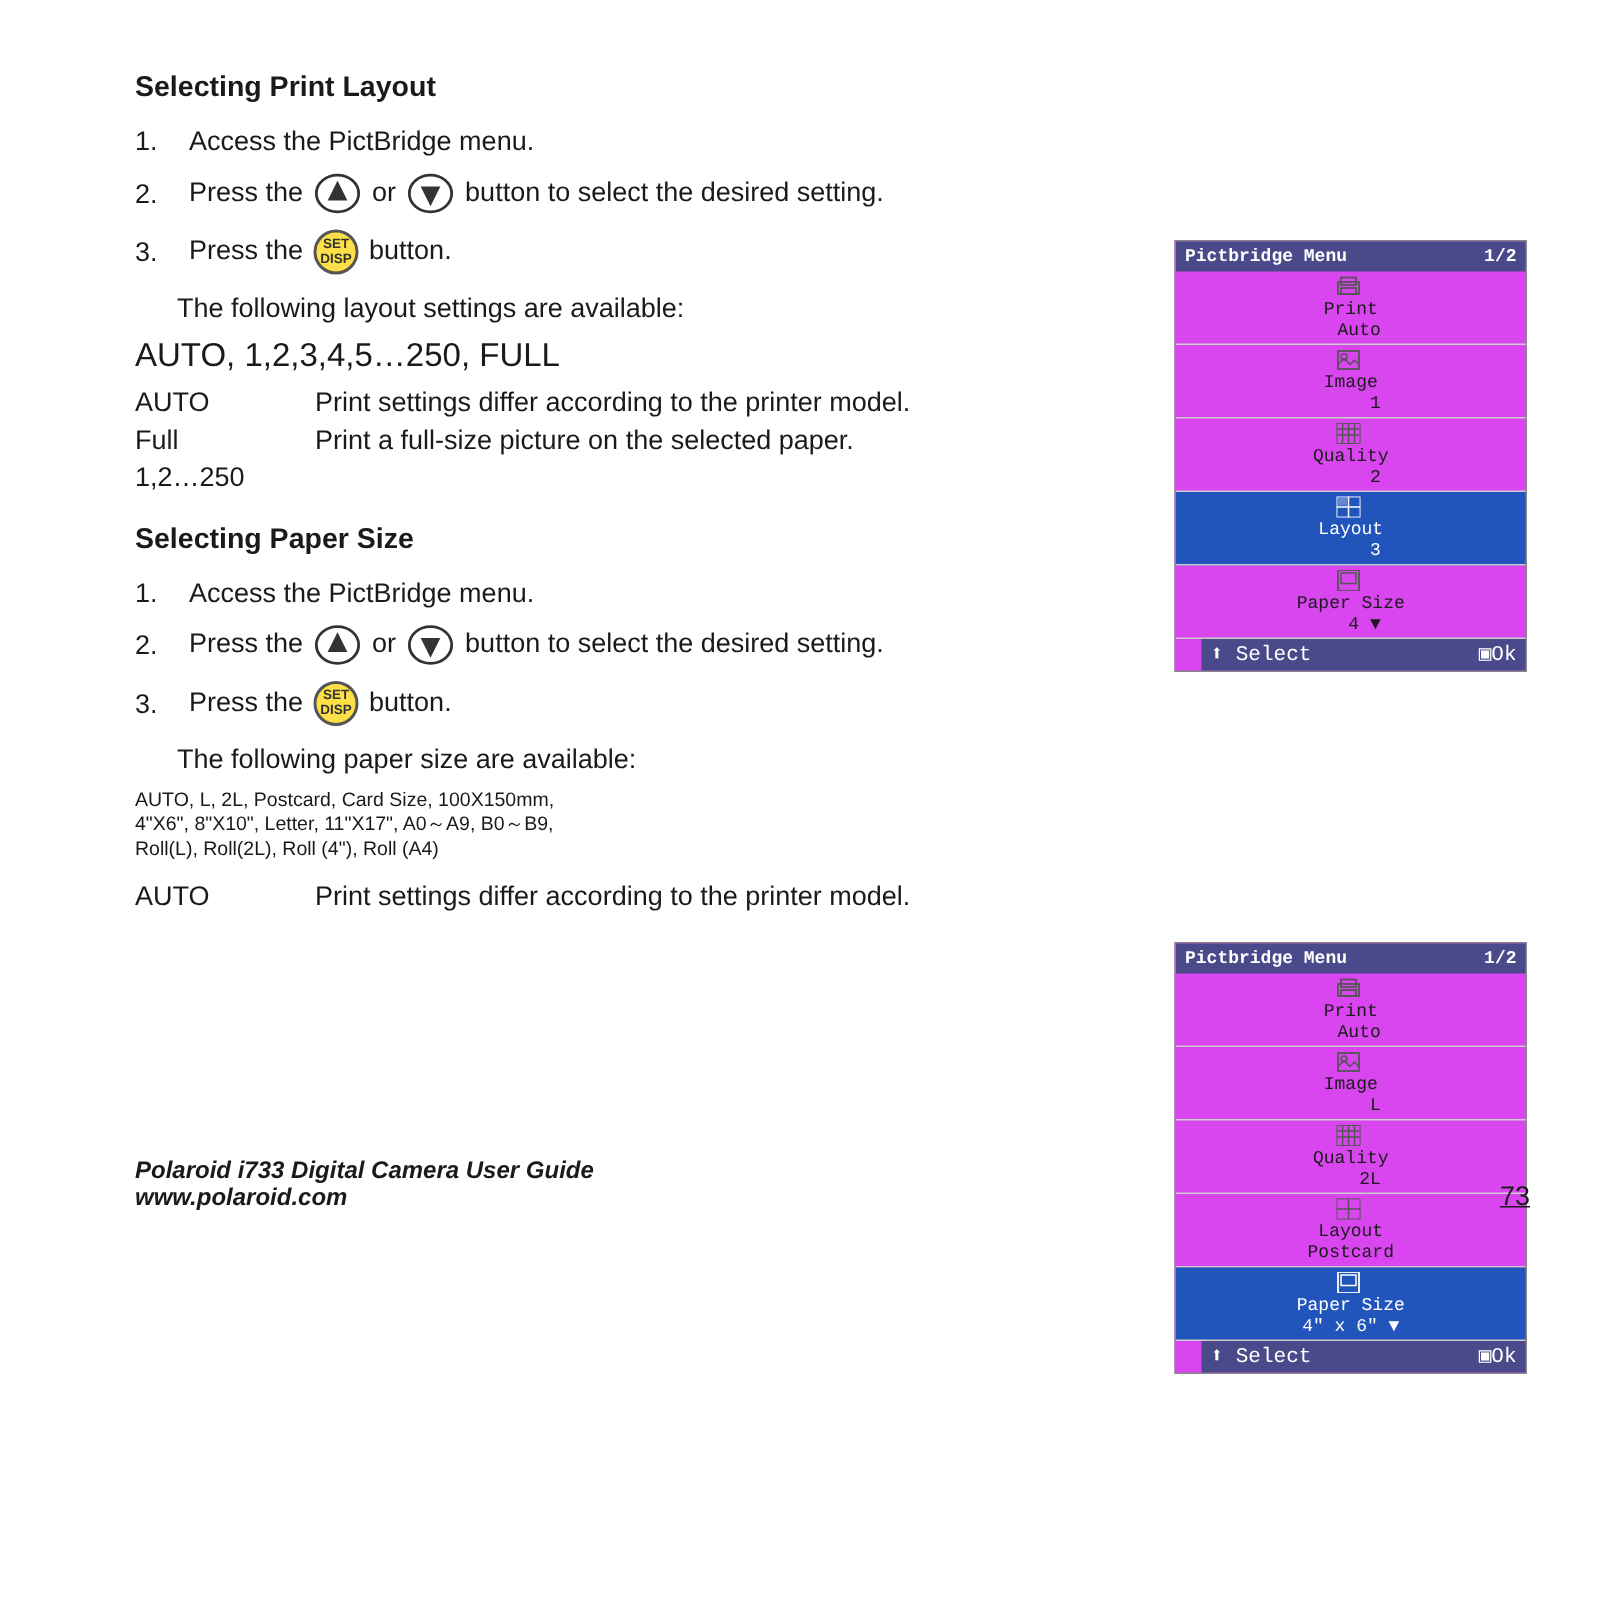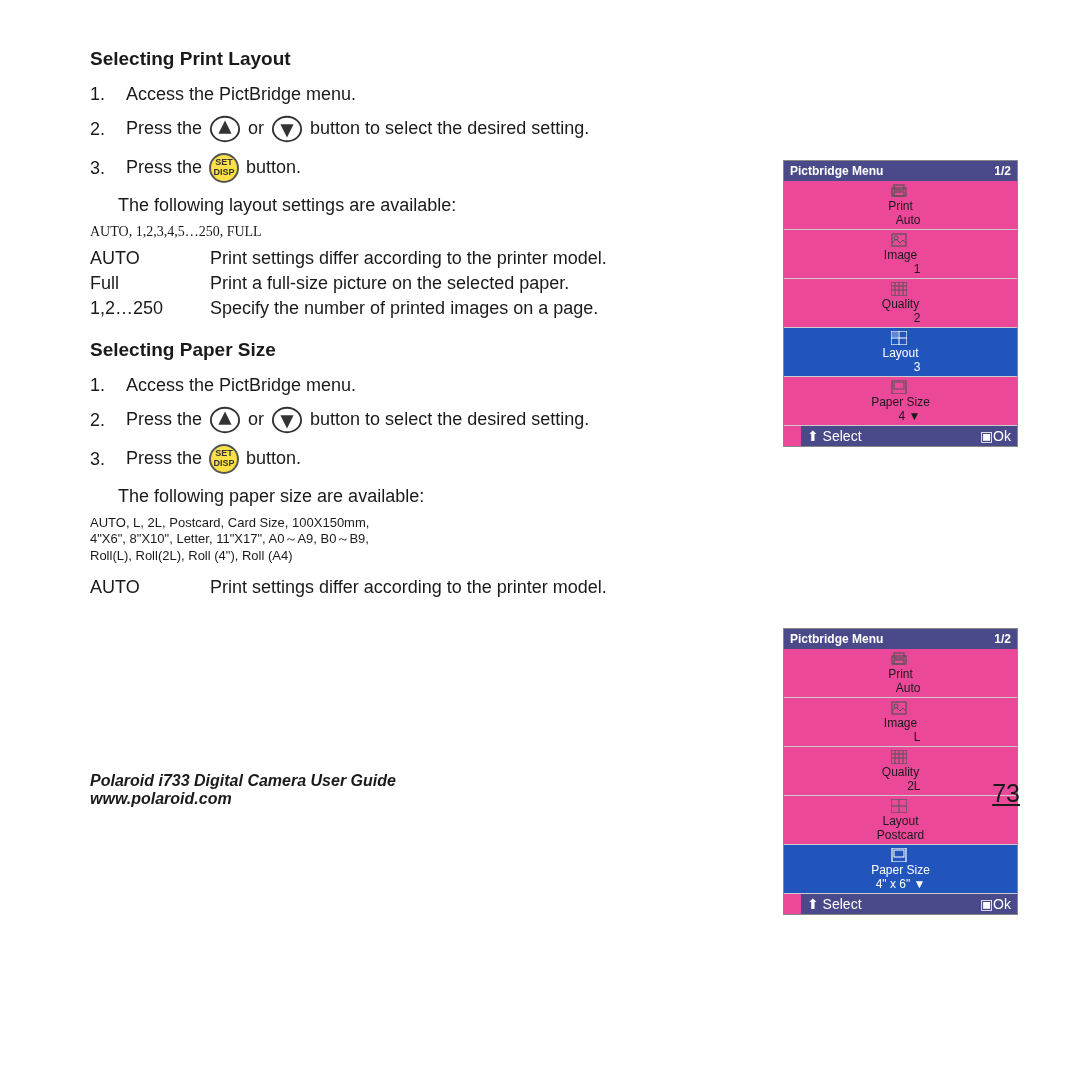--- a/index.html
+++ b/index.html
@@ -71,22 +71,22 @@
       color: #333;
       text-align: center;
       line-height: 1.1;
     }
     .available-text {
       font-size: 18px;
       margin-bottom: 8px;
       margin-left: 28px;
     }
     .options-text {
-      font-size: 14px;
-      font-family: Liberation Serif, serif;
+      font-size: 22px;
+      font-family: Liberation Sans, sans-serif;
     }
     .description-table {
       margin-top: 8px;
       margin-bottom: 20px;
     }
     .description-row {
       display: flex;
       gap: 0;
       margin-bottom: 4px;
       font-size: 18px;
@@ -96,24 +96,24 @@
       font-size: 18px;
     }
     .desc-def {
       font-size: 18px;
     }
 
     
     .menu-box {
       position: absolute;
       border: 1.5px solid #888;
-      background: #ec4899;
+      background: #d946ef;
       width: 232px;
       font-size: 12.5px;
-      font-family: Liberation Sans, sans-serif;
+      font-family: Liberation Mono, monospace;
     }
     .menu-header {
       display: flex;
       justify-content: space-between;
       background: #4a4a8a;
       color: #fff;
       padding: 3px 6px;
       font-size: 12px;
       font-weight: bold;
     }
@@ -164,21 +164,21 @@
       display: flex;
       justify-content: space-between;
       align-items: flex-end;
     }
     .footer-left {
       font-style: italic;
       font-weight: bold;
       font-size: 16px;
     }
     .footer-right {
-      font-size: 25px;
+      font-size: 18px;
       font-weight: normal;
       text-decoration: underline;
     }
   </style>
 </head>
 <body>
 
 <div class="page">
 
   <div>
@@ -302,21 +302,20 @@
       <div class="description-row">
         <span class="desc-term">AUTO</span>
         <span class="desc-def">Print settings differ according to the printer model.</span>
       </div>
       <div class="description-row">
         <span class="desc-term">Full</span>
         <span class="desc-def">Print a full-size picture on the selected paper.</span>
       </div>
       <div class="description-row">
         <span class="desc-term">1,2…250</span>
-        <span class="desc-def">Specify the number of printed images on a page.</span>
       </div>
     </div>
   </div>
 
   <div style="margin-top:8px;">
     <div class="section-title">Selecting Paper Size</div>
 
     <ol class="step-list">
       <li>
         <span class="step-num">1.</span>

